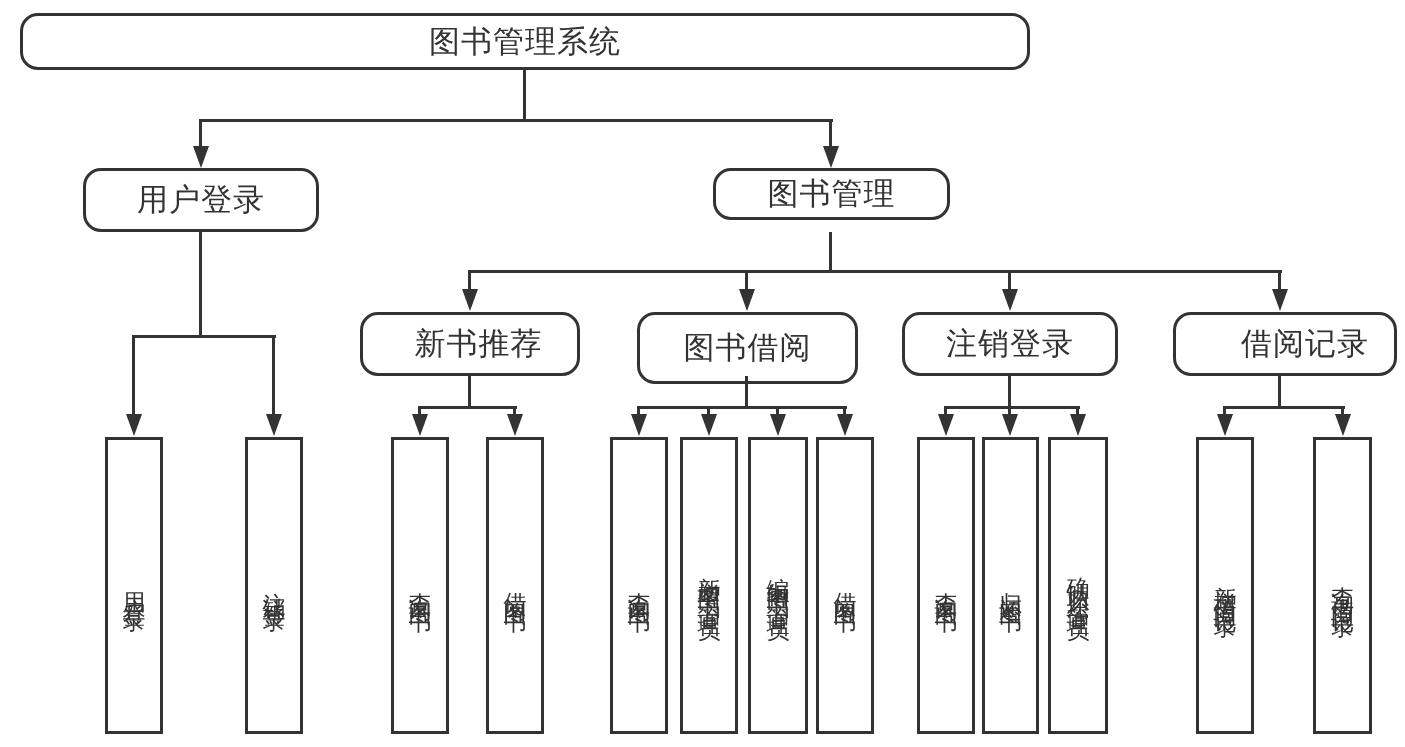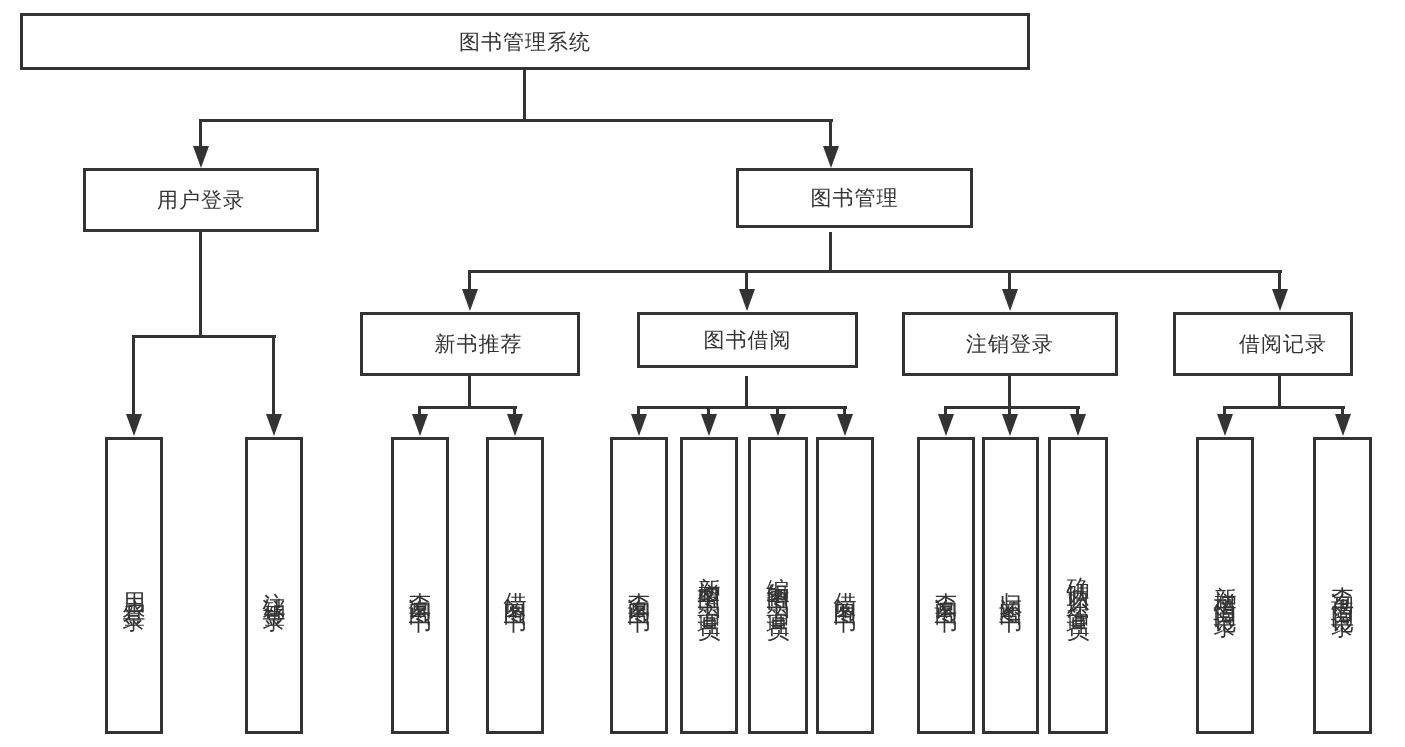--- a/index.html
+++ b/index.html
@@ -8,21 +8,21 @@
   html,body{margin:0;padding:0;background:#fff;}
   .canvas{
     position:relative; width:1405px; height:747px; background:var(--background);
     font-family:"Liberation Sans", sans-serif; color:var(--text); overflow:hidden;
   }
   .node{
     position:absolute; box-sizing:border-box; border:3px solid var(--line);
     background:var(--background); display:flex; align-items:center; justify-content:center;
     color:var(--text);
   }
-  .hnode{ font-size:21px; letter-spacing:1px; }
+  .hnode{ font-size:31px; letter-spacing:1px;border-radius:18px; }
   .vnode{
     writing-mode:vertical-rl; text-orientation:mixed;
     font-size:23px; letter-spacing:6px; line-height:1;
   }
   .ln{ position:absolute; background:var(--line); }
   .arrow{
     position:absolute; width:0; height:0;
     border-left:8px solid transparent; border-right:8px solid transparent;
     border-top:22px solid var(--line);
   }
@@ -33,29 +33,29 @@
 </style>
 </head>
 <body>
 
 <div class="canvas">
 
   <div class="node hnode" style="left:20px;top:13px;width:1010px;height:57px;">图书管理系统</div>
 
   <div class="node hnode" style="left:83px;top:168px;width:236px;height:64px;">用户登录</div>
 
-  <div class="node hnode" style="left:713px;top:168px;width:237px;height:60px;margin-left:23px;">图书管理</div>
+  <div class="node hnode" style="left:713px;top:168px;width:237px;height:52px;">图书管理</div>
 
   <div class="node hnode" style="left:360px;top:312px;width:220px;height:64px;padding-left:17px;">新书推荐</div>
 
-  <div class="node hnode" style="left:637px;top:312px;width:221px;height:56px;">图书借阅</div>
+  <div class="node hnode" style="left:637px;top:312px;width:221px;height:72px;">图书借阅</div>
 
   <div class="node hnode" style="left:902px;top:312px;width:216px;height:64px;">注销登录</div>
 
-  <div class="node hnode" style="left:1173px;top:312px;width:180px;height:64px;padding-left:40px;">借阅记录</div>
+  <div class="node hnode" style="left:1173px;top:312px;width:224px;height:64px;padding-left:40px;">借阅记录</div>
 
   <div class="node vnode" style="left:105px;top:437px;width:58px;height:297px;">用户登录</div>
   <div class="node vnode" style="left:245px;top:437px;width:58px;height:297px;">注销登录</div>
 
   <div class="node vnode" style="left:391px;top:437px;width:58px;height:297px;">查询图书</div>
   <div class="node vnode" style="left:486px;top:437px;width:58px;height:297px;">借阅图书</div>
 
   <div class="node vnode" style="left:610px;top:437px;width:58px;height:297px;">查询图书</div>
   <div class="node vnode" style="left:680px;top:437px;width:58px;height:297px;">新增图书（管理员）</div>
   <div class="node vnode" style="left:748px;top:437px;width:60px;height:297px;">编辑图书（管理员）</div>

